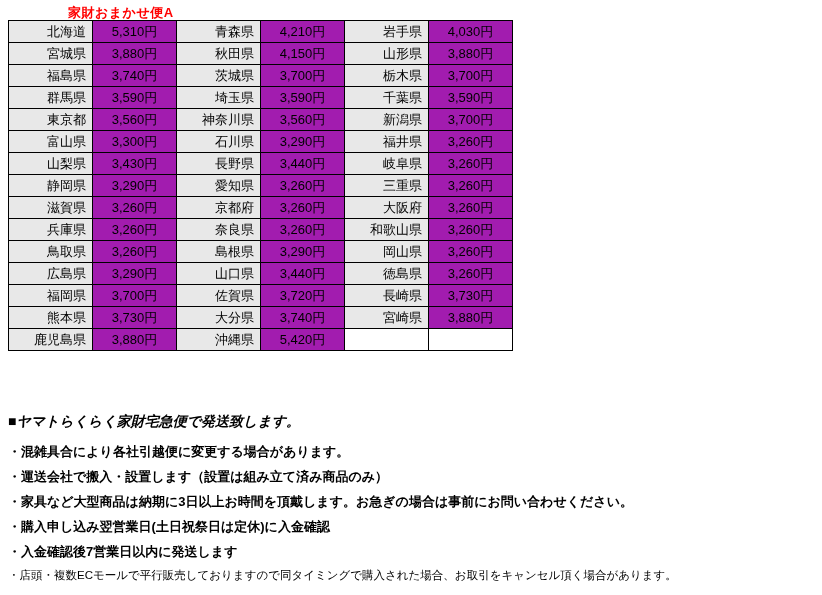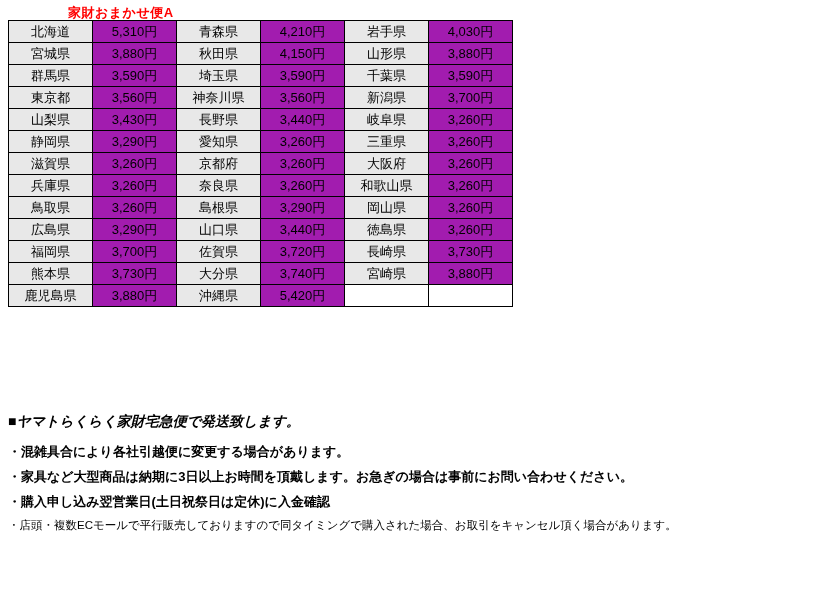--- a/index.html
+++ b/index.html
@@ -40,21 +40,21 @@
   }
   table.fee-table td {
     border: 1px solid #000000;
     height: 22px;
     font-size: 13px;
     padding: 0 6px;
     box-sizing: border-box;
   }
   td.pref {
     width: 84px;
-    text-align: center;
+    text-align: right;
     background: #e8e8e8;
     font-weight: normal;
   }
   td.price {
     width: 84px;
     text-align: center;
     background: #a21caf;
   }
   td.empty {
     border: none;
@@ -105,36 +105,52 @@
       </tr>
       <tr>
         <td class="pref">宮城県</td>
         <td class="price">3,880円</td>
         <td class="pref">秋田県</td>
         <td class="price">4,150円</td>
         <td class="pref">山形県</td>
         <td class="price">3,880円</td>
       </tr>
       <tr>
+        <td class="pref">福島県</td>
+        <td class="price">3,740円</td>
+        <td class="pref">茨城県</td>
+        <td class="price">3,700円</td>
+        <td class="pref">栃木県</td>
+        <td class="price">3,700円</td>
+      </tr>
+      <tr>
         <td class="pref">群馬県</td>
         <td class="price">3,590円</td>
         <td class="pref">埼玉県</td>
         <td class="price">3,590円</td>
         <td class="pref">千葉県</td>
         <td class="price">3,590円</td>
       </tr>
       <tr>
         <td class="pref">東京都</td>
         <td class="price">3,560円</td>
         <td class="pref">神奈川県</td>
         <td class="price">3,560円</td>
         <td class="pref">新潟県</td>
         <td class="price">3,700円</td>
       </tr>
       <tr>
+        <td class="pref">富山県</td>
+        <td class="price">3,300円</td>
+        <td class="pref">石川県</td>
+        <td class="price">3,290円</td>
+        <td class="pref">福井県</td>
+        <td class="price">3,260円</td>
+      </tr>
+      <tr>
         <td class="pref">山梨県</td>
         <td class="price">3,430円</td>
         <td class="pref">長野県</td>
         <td class="price">3,440円</td>
         <td class="pref">岐阜県</td>
         <td class="price">3,260円</td>
       </tr>
       <tr>
         <td class="pref">静岡県</td>
         <td class="price">3,290円</td>
@@ -198,18 +214,20 @@
         <td class="price">5,420円</td>
         <td class="empty"></td>
         <td class="empty"></td>
       </tr>
     </tbody>
   </table>
 
   <div class="notes">
     <p class="note-head">■ヤマトらくらく家財宅急便で発送致します。</p>
     <p class="note-line">・混雑具合により各社引越便に変更する場合があります。</p>
+    <p class="note-line">・運送会社で搬入・設置します（設置は組み立て済み商品のみ）</p>
     <p class="note-line">・家具など大型商品は納期に3日以上お時間を頂戴します。お急ぎの場合は事前にお問い合わせください。</p>
     <p class="note-line">・購入申し込み翌営業日(土日祝祭日は定休)に入金確認</p>
+    <p class="note-line">・入金確認後7営業日以内に発送します</p>
     <p class="note-small">・店頭・複数ECモールで平行販売しておりますので同タイミングで購入された場合、お取引をキャンセル頂く場合があります。</p>
   </div>
 
 </div>
 
 </body></html>

